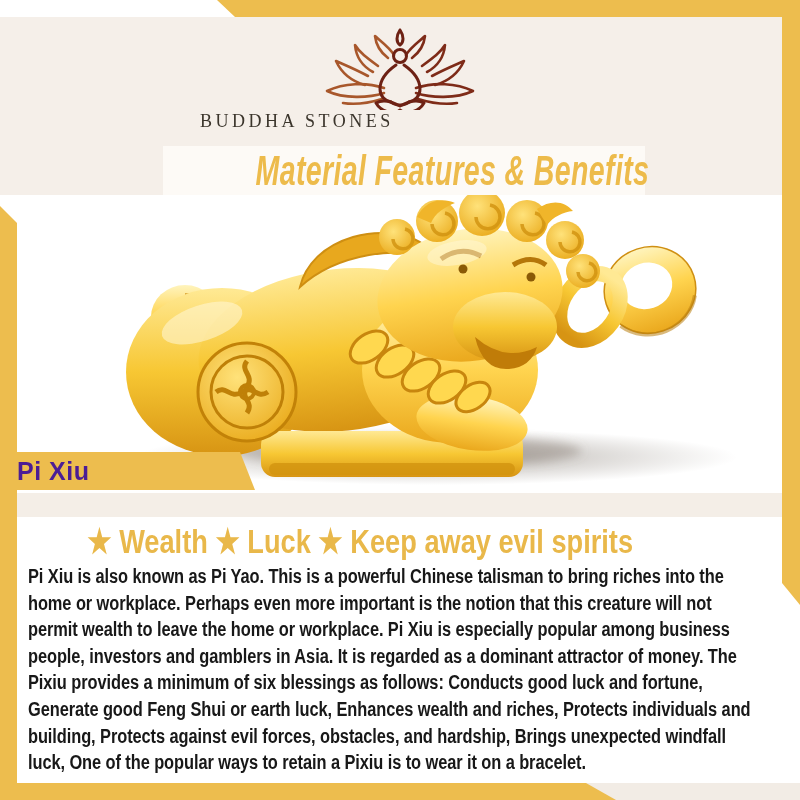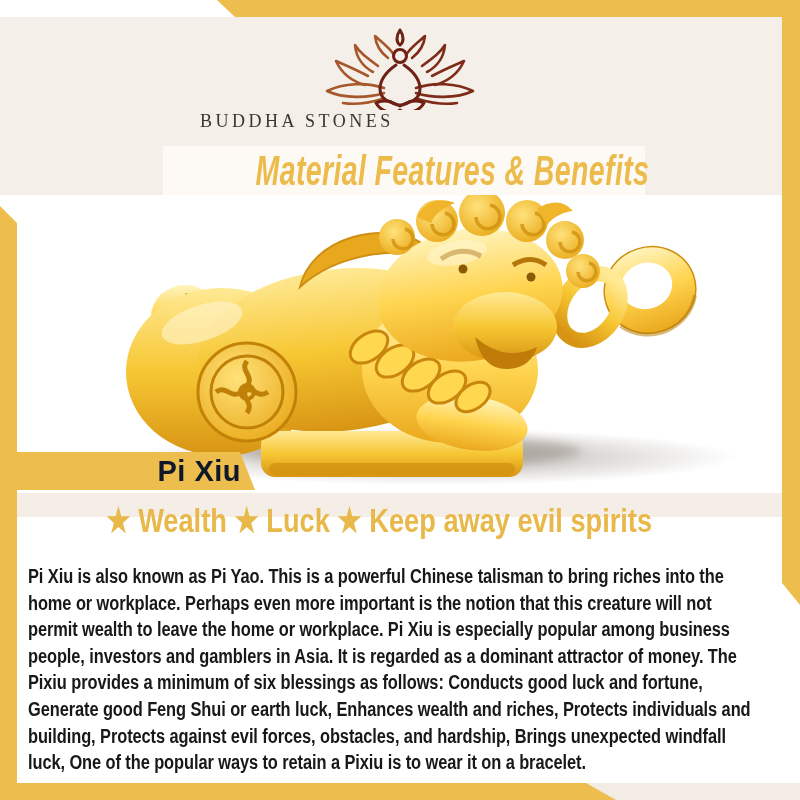--- a/index.html
+++ b/index.html
@@ -32,25 +32,25 @@
     color:#3b352c;font-weight:500;}
 
   
   .material-title{display:inline-block;line-height:50px;font-size:42px;font-weight:bold;
     color:#edbb4b;white-space:nowrap;transform:scaleX(0.68);transform-origin:50% 50%;
     letter-spacing:0.5px;}
 
   
   .pixiu-banner{left:17px;top:452px;width:238px;height:38px;background:#edbd4e;
     clip-path:polygon(0 0,223px 0,238px 38px,0 38px);}
-  .pixiu-label{width:224px;text-align:right;line-height:38px;color:#0f172a;
-    font-size:29px;font-weight:bold;letter-spacing:0.5px;}
-
-  
-  .headline{left:0;top:500px;width:720px;height:40px;text-align:right;color:#e9b84a;}
+  .pixiu-label{width:224px;text-align:left;line-height:38px;color:#4c1d95;
+    font-size:25px;font-weight:bold;letter-spacing:0.5px;}
+
+  
+  .headline{left:0;top:521px;width:720px;height:40px;text-align:center;color:#e9b84a;}
   .headline span{display:inline-block;font-size:34px;font-weight:bold;white-space:nowrap;
     transform:scaleX(0.8);transform-origin:50% 50%;letter-spacing:0px;}
   .body-text{left:28px;top:563px;width:770px;color:#181818;}
   .body-line{font-size:20px;font-weight:bold;line-height:26.6px;white-space:nowrap;
     transform:scaleX(0.82);transform-origin:0 50%;letter-spacing:-0.1px;}
 </style>
 </head>
 <body>
 
 <div class="stage">

